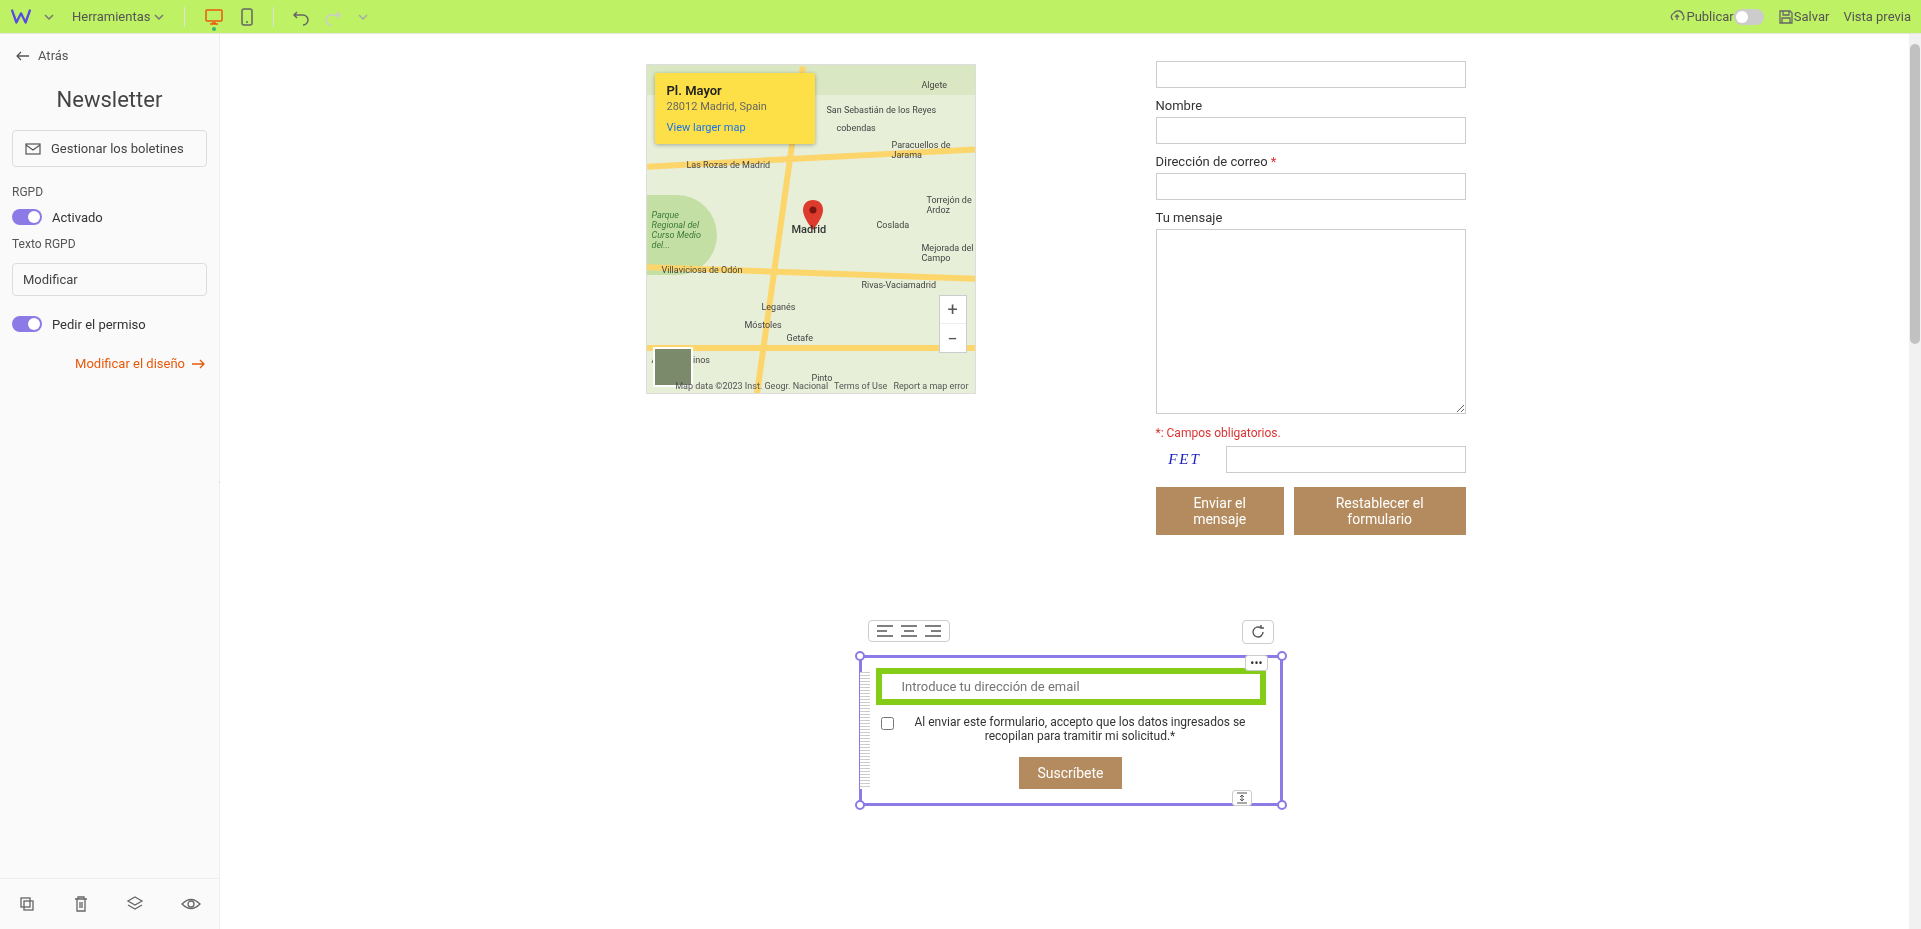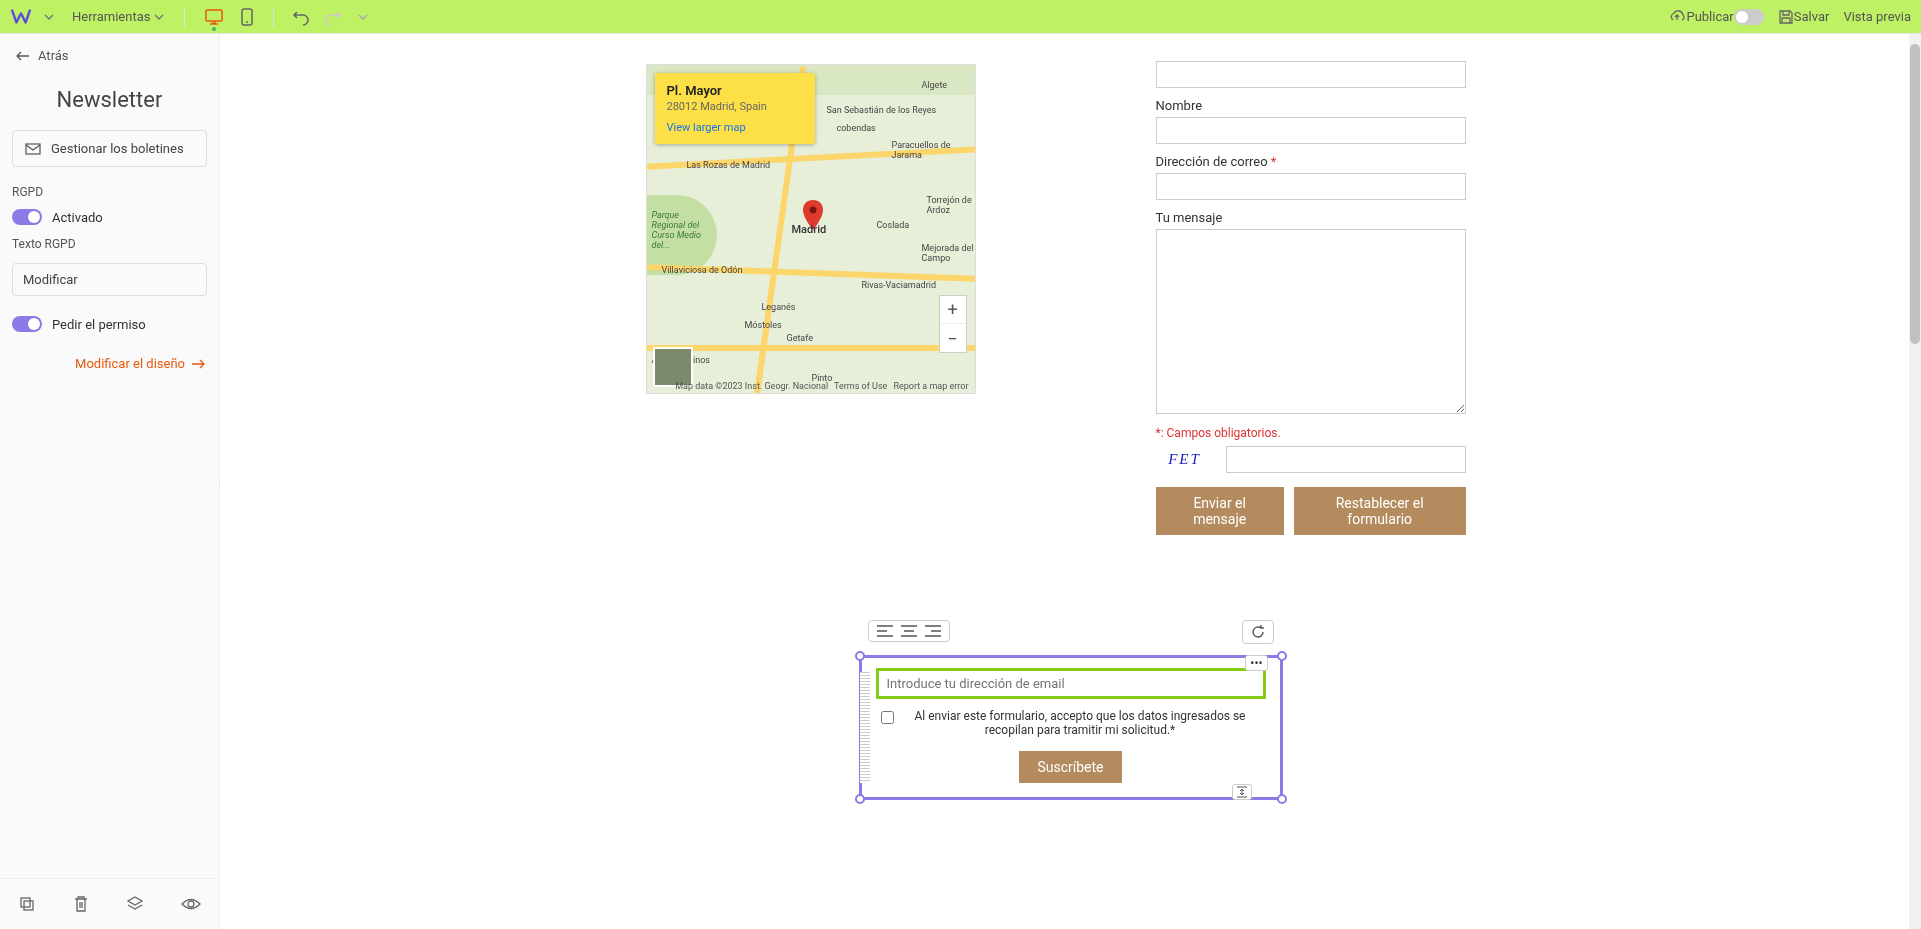--- a/index.html
+++ b/index.html
@@ -83,21 +83,21 @@
 .newsletter-area { margin-top: 120px; display:flex; justify-content:center; }
 .nl-toolbar { position:absolute; display:flex; gap:8px; background:#fff; border:1px solid #ccc; border-radius:4px; padding:4px 8px; }
 .nl-toolbar.align { top:-38px; left:6px; }
 .nl-toolbar.reset { top:-38px; right:6px; }
 .nl-block { position:relative; width:424px; border:3px solid #8c7ae6; padding:10px 14px 14px; }
 .nl-handle { position:absolute; width:10px; height:10px; background:#fff; border:2px solid #8c7ae6; border-radius:50%; }
 .nl-handle.tl{top:-7px;left:-7px;} .nl-handle.tr{top:-7px;right:-7px;} .nl-handle.bl{bottom:-7px;left:-7px;} .nl-handle.br{bottom:-7px;right:-7px;}
 .nl-drag { position:absolute; left:-2px; top:14px; bottom:14px; width:10px; background:repeating-linear-gradient(#ccc,#ccc 1px,#fff 1px,#fff 3px); cursor:grab; }
 .nl-more { position:absolute; top:-3px; right:12px; background:#fff; border:1px solid #ccc; border-radius:3px; padding:0 4px; font-size:12px; cursor:pointer; }
 .nl-bottom-icon { position:absolute; bottom:-3px; right:28px; background:#fff; border:1px solid #ccc; border-radius:3px; padding:1px 3px; cursor:pointer; }
-.nl-input { width:100%; border:3px solid #84cc16; padding:5px 8px; font-size:13px; color:#888; }
+.nl-input { width:100%; border:6px solid #84cc16; padding:5px 20px; font-size:13px; color:#888; }
 .nl-consent { display:flex; align-items:flex-start; gap:6px; font-size:12px; color:#333; margin-top:10px; text-align:center; justify-content:center; }
 .nl-consent input { margin-top:2px; }
 .nl-consent-text { max-width:360px; }
 .nl-subscribe { display:block; margin:14px auto 0; background:#b48b5e; color:#fff; border:none; padding:8px 18px; font-size:14px; cursor:pointer; }
 
 .scrollbar-right { position:absolute; right:0; top:0; bottom:0; width:12px; background:#f1f1f1; }
 .scrollbar-thumb { position:absolute; right:1px; top:10px; width:10px; height:300px; background:#c1c1c1; border-radius:5px; }
 
 svg { display:block; }
 </style>

